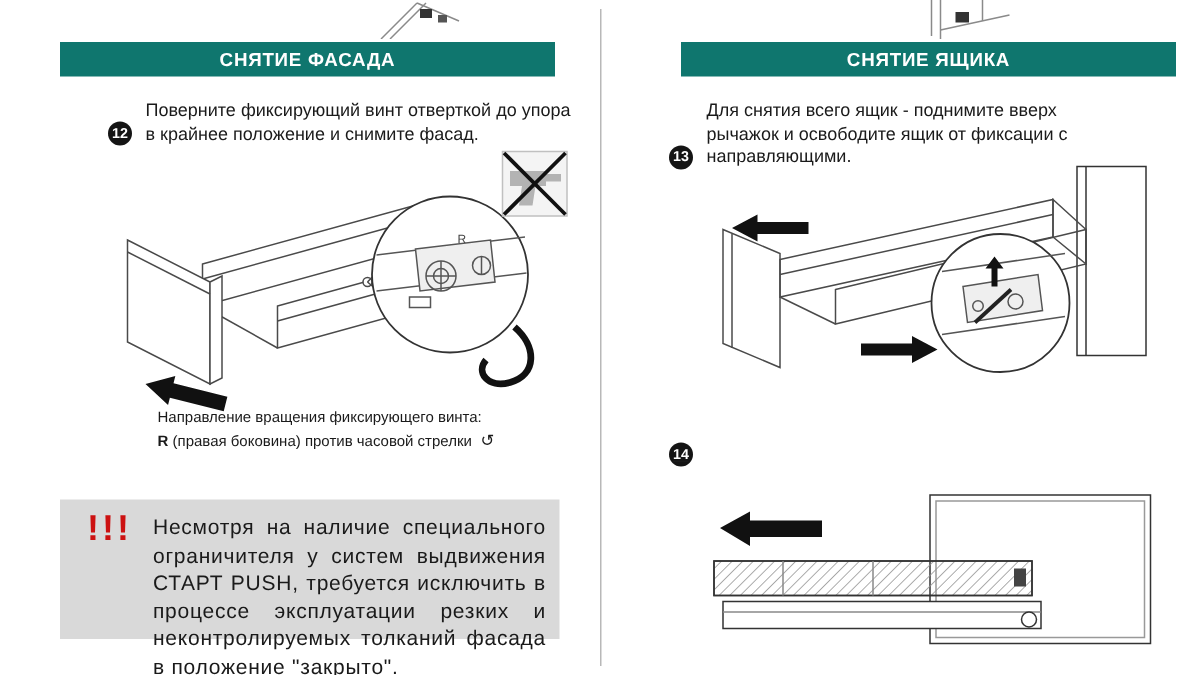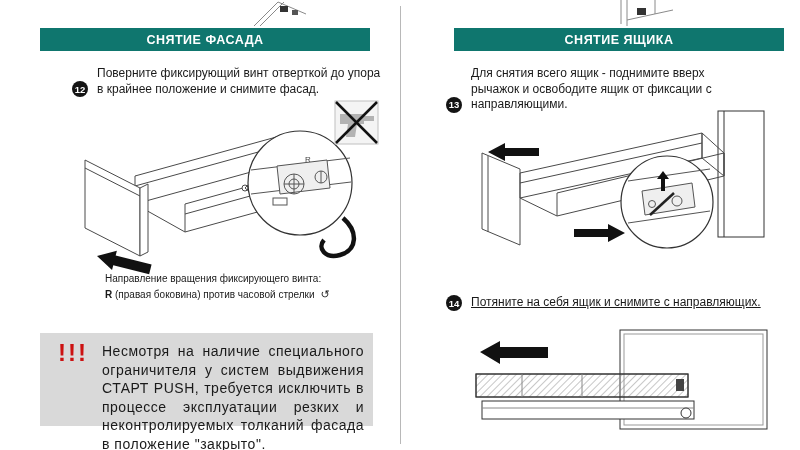--- a/index.html
+++ b/index.html
@@ -165,21 +165,20 @@
       <circle cx="215" cy="98" r="5"></circle>
       <circle cx="190" cy="101" r="3.5"></circle>
       <line x1="188" y1="112" x2="212" y2="90" stroke="#222" stroke-width="2.5"></line>
     </g>
     <polygon points="201,68 195,76 199,76 199,88 203,88 203,76 207,76" fill="#111"></polygon>
   </g>
 </svg>
 
 <div class="step" id="step14">
   <div class="step-num">14</div>
-  <div class="step-text">Потяните на себя ящик и снимите с направляющих.</div>
 </div>
 
 <svg id="illu-box14" class="illu" width="312" height="124" viewBox="0 0 312 124">
   <defs>
     <pattern id="hatch" width="5" height="5" patternUnits="userSpaceOnUse" patternTransform="rotate(45)">
       <line x1="0" y1="0" x2="0" y2="5" stroke="#909090" stroke-width="1"></line>
     </pattern>
   </defs>
   <g stroke="#333">
     <rect x="158" y="8" width="147" height="99" fill="#fff"></rect>

